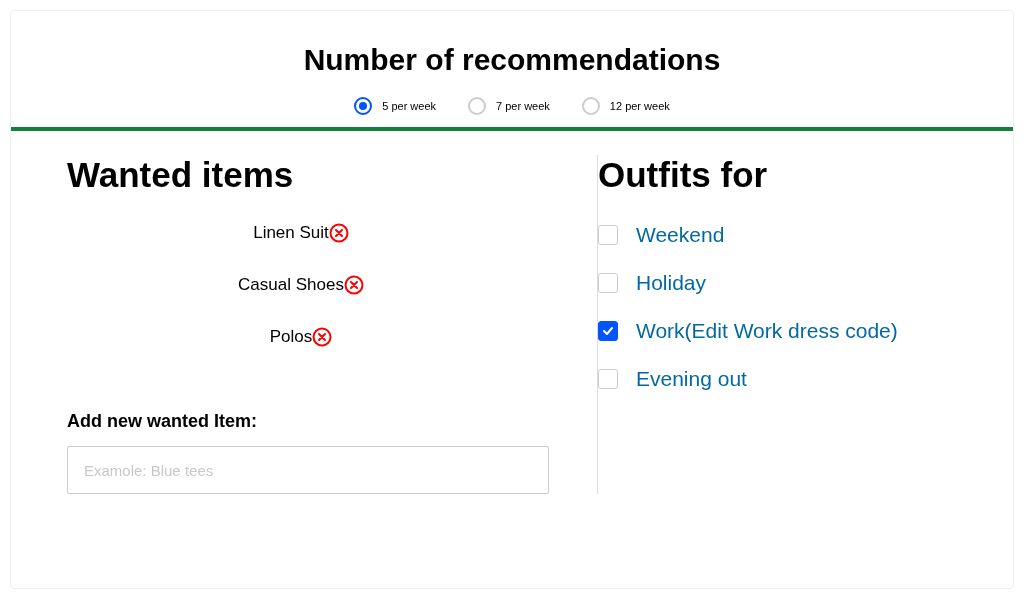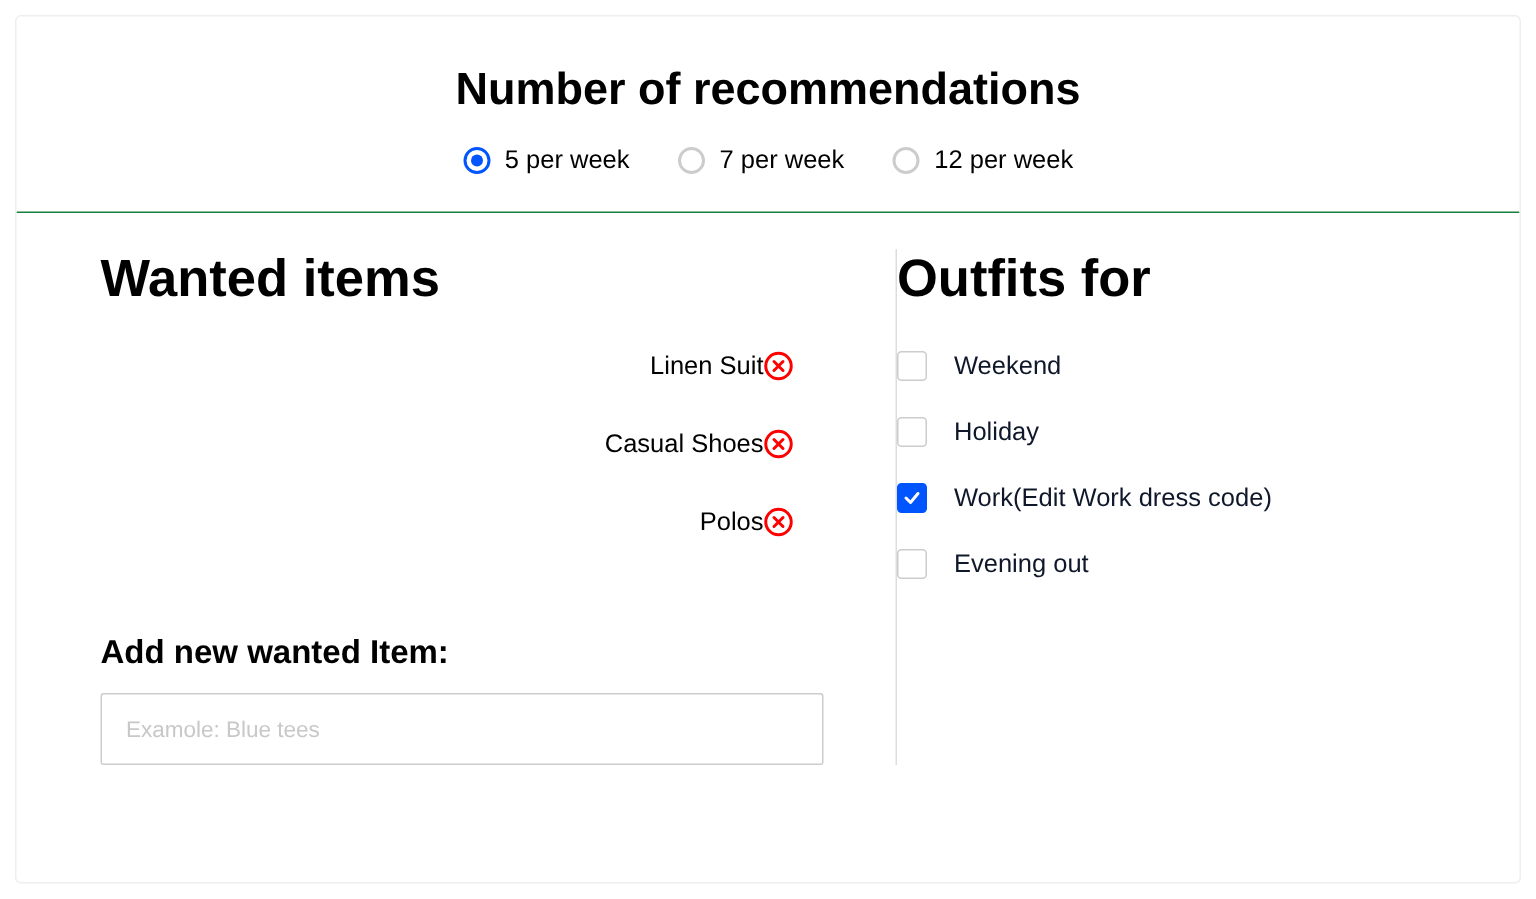--- a/index.html
+++ b/index.html
@@ -13,22 +13,22 @@
     .card {
       width: 100%;
       height: 100%;
       border: 1px solid #eee;
       border-radius: 4px;
       padding-top: 32px;
       overflow: hidden;
     }
     .header {
       text-align: center;
-      padding-bottom: 24px;
-      border-bottom: 1px solid #15803d;
+      padding-bottom: 12px;
+      border-bottom: 4px solid #15803d;
     }
     .title {
       font-size: 30px;
       font-weight: 800;
       color: #000;
       margin-bottom: 20px;
     }
     .radio-row {
       display: flex;
       justify-content: center;
@@ -52,21 +52,21 @@
     .radio-circle.selected {
       border-color: #0055ff;
     }
     .radio-dot {
       width: 8px;
       height: 8px;
       border-radius: 50%;
       background: #0055ff;
     }
     .radio-label {
-      font-size: 17px;
+      font-size: 11px;
       color: #000;
     }
     .columns {
       display: flex;
       padding: 24px 56px 0 56px;
     }
     .col-left {
       flex: 1;
       padding-right: 48px;
     }
@@ -82,38 +82,38 @@
     }
     .wanted-list {
       display: flex;
       flex-direction: column;
       gap: 32px;
       padding-left: 6px;
     }
     .wanted-item {
       display: flex;
       align-items: center;
-      justify-content: flex-end;
+      justify-content: center;
     }
     .wanted-item-name {
       font-size: 17px;
       color: #000;
     }
     .remove-btn {
       width: 20px;
       height: 20px;
       cursor: pointer;
       flex-shrink: 0;
       margin-right: 20px;
     }
     .add-section {
       margin-top: 64px;
     }
     .add-label {
-      font-size: 22px;
+      font-size: 18px;
       font-weight: 700;
       color: #000;
       margin-bottom: 14px;
     }
     .add-input {
       width: 100%;
       height: 48px;
       border: 1px solid #ccc;
       border-radius: 2px;
       padding: 12px 16px;
@@ -145,22 +145,22 @@
     }
     .checkbox.checked {
       background: #0055ff;
       border-color: #0055ff;
     }
     .checkmark {
       width: 12px;
       height: 12px;
     }
     .outfit-label {
-      font-size: 17px;
-      color: #0f172a;
+      font-size: 21px;
+      color: #0369a1;
     }
   </style>
 </head>
 <body>
 
 <div class="card">
   <div class="header">
     <h1 class="title">Number of recommendations</h1>
     <div class="radio-row">
 

